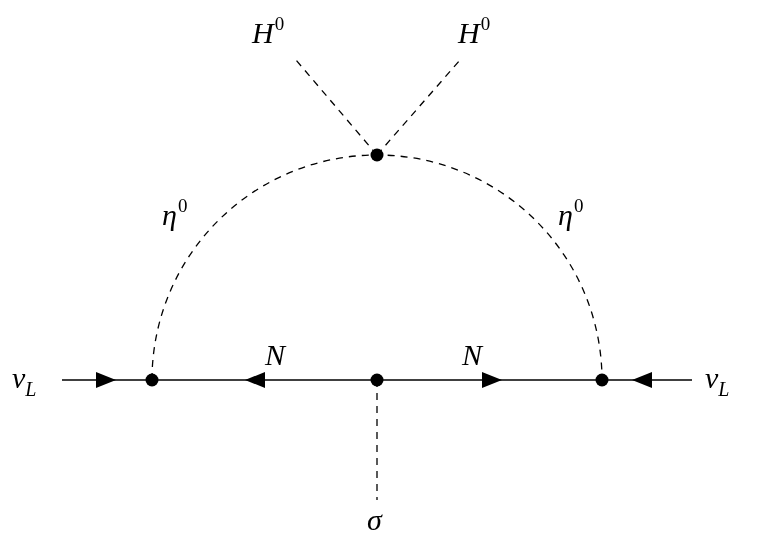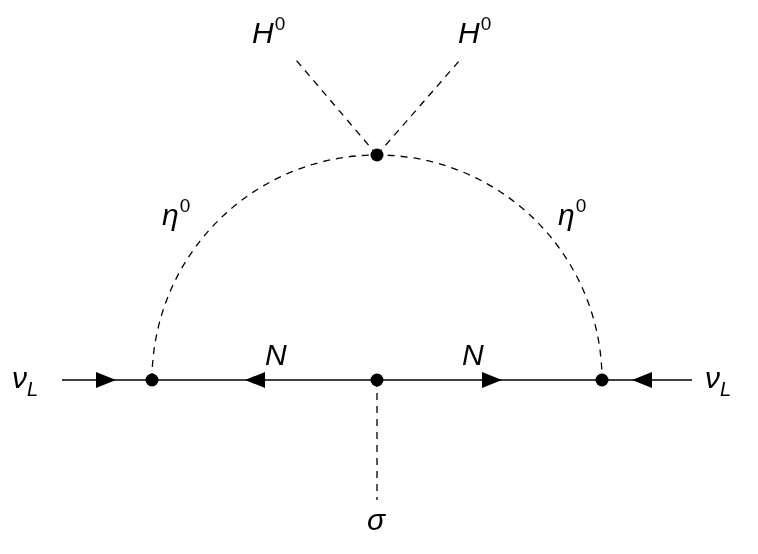--- a/index.html
+++ b/index.html
@@ -1,18 +1,18 @@
 <!DOCTYPE html>
 <html><head>
 <meta charset="utf-8">
 <style>
   html,body{margin:0;padding:0;background:#ffffff;}
   body{width:758px;height:554px;position:relative;overflow:hidden;}
   svg{position:absolute;left:0;top:0;}
-  .lbl{position:absolute;font-family:Liberation Sans, sans-serif;font-style:italic;font-size:30px;color:#000;line-height:1;white-space:nowrap;}
+  .lbl{position:absolute;font-family:Liberation Serif, serif;font-style:italic;font-size:30px;color:#000;line-height:1;white-space:nowrap;}
   .lbl sup{font-style:normal;font-size:19px;vertical-align:top;position:relative;top:-4px;margin-left:1px;}
   .lbl sub{font-size:20px;vertical-align:bottom;position:relative;top:6px;}
 </style>
 </head>
 <body>
 
 <svg width="758" height="554" viewBox="0 0 758 554">
 
   <line x1="62" y1="380" x2="152" y2="380" stroke="#000" stroke-width="1.4"></line>
   <line x1="152" y1="380" x2="377" y2="380" stroke="#000" stroke-width="1.4"></line>

